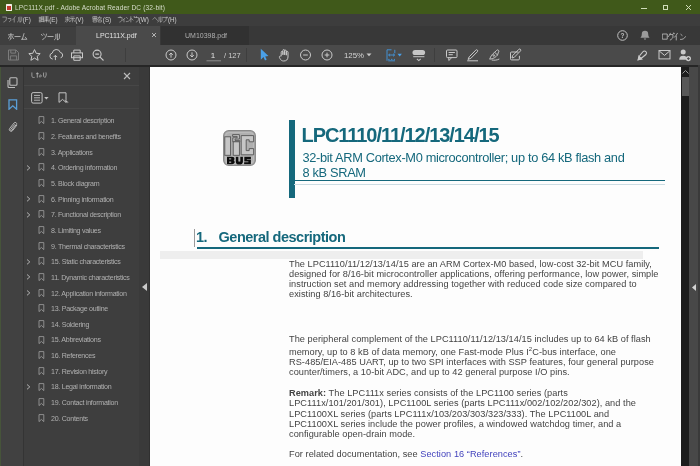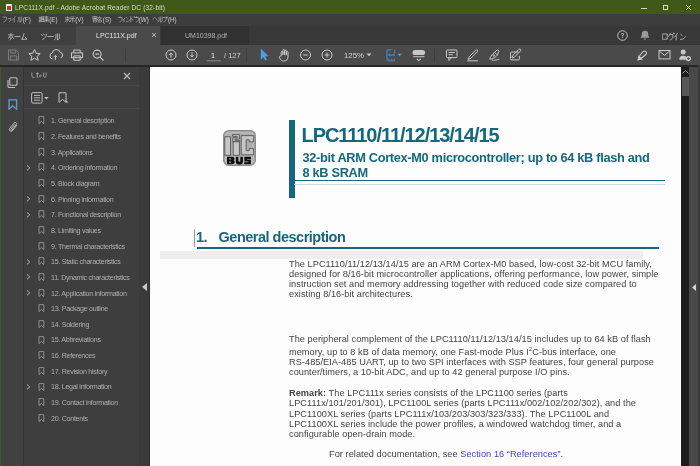--- a/index.html
+++ b/index.html
@@ -373,33 +373,33 @@
         <path d="M21.3,26.8 h6.6 v2.1 h-4.1 v0.6 h4.1 v4.75 h-6.8 v-2.1 h4.3 v-0.65 h-4.1 z"></path>
       </g>
       <g fill="#c6c6c6">
           <rect x="6.1" y="28.4" width="2.1" height="1.0"></rect>
           <rect x="6.1" y="31.6" width="2.1" height="1.1"></rect>
         </g>
     </svg>
 
     <div class="abs" style="left:139.5px;top:120.3px;width:6.5px;height:77.4px;background:#15687c;"></div>
     <div class="abs teal" style="left:152.5px;top:122.8px;font-size:20px;line-height:25px;font-weight:bold;letter-spacing:-1.05px;">LPC1110/11/12/13/14/15</div>
-    <div class="abs teal" style="left:153.5px;top:151.3px;font-size:12.8px;font-weight:bold;line-height:14.4px;letter-spacing:-0.33px;white-space:nowrap;">32-bit ARM Cortex-M0 microcontroller; up to 64 kB flash and<br>8 kB SRAM</div>
+    <div class="abs teal" style="left:153.5px;top:151.3px;font-size:12.8px;font-weight:normal;line-height:14.4px;letter-spacing:-0.33px;white-space:nowrap;">32-bit ARM Cortex-M0 microcontroller; up to 64 kB flash and<br>8 kB SRAM</div>
     <div class="abs" style="left:145px;top:179.7px;width:371px;height:1.3px;background:#15687c;"></div>
     <div class="abs" style="left:145px;top:183.6px;width:371px;height:1px;background:#ccdce3;"></div>
 
     <div class="abs" style="left:45.4px;top:228.9px;width:1px;height:18.2px;background:#9a9a9a;"></div>
     <div class="abs teal" style="left:47px;top:229.5px;font-size:14.5px;line-height:14.5px;font-weight:bold;letter-spacing:-0.5px;">1.<span style="padding-left:11.5px;">General description</span></div>
     <div class="abs" style="left:47.5px;top:247.2px;width:462px;height:1.5px;background:#15687c;"></div>
     <div class="abs" style="left:11px;top:250.5px;width:483px;height:8px;background:#eeeeee;"></div>
 
     <div class="body-p" style="top:258.6px;">The LPC1110/11/12/13/14/15 are an ARM Cortex-M0 based, low-cost 32-bit MCU family,<br>designed for 8/16-bit microcontroller applications, offering performance, low power, simple<br>instruction set and memory addressing together with reduced code size compared to<br>existing 8/16-bit architectures.</div>
     <div class="body-p" style="top:333.6px;">The peripheral complement of the LPC1110/11/12/13/14/15 includes up to 64 kB of flash<br>memory, up to 8 kB of data memory, one Fast-mode Plus I<sup style="font-size:6px;">2</sup>C-bus interface, one<br>RS-485/EIA-485 UART, up to two SPI interfaces with SSP features, four general purpose<br>counter/timers, a 10-bit ADC, and up to 42 general purpose I/O pins.</div>
     <div class="body-p" style="top:388.2px;"><b>Remark:</b> The LPC111x series consists of the LPC1100 series (parts<br>LPC111x/101/201/301), LPC1100L series (parts LPC111x/002/102/202/302), and the<br>LPC1100XL series (parts LPC111x/103/203/303/323/333). The LPC1100L and<br>LPC1100XL series include the power profiles, a windowed watchdog timer, and a<br>configurable open-drain mode.</div>
-    <div class="body-p" style="top:448.6px;margin-left:40px;">For related documentation, see <span style="color:#4343bd;">Section 16 “References”</span>.</div>
+    <div class="body-p" style="top:448.6px;">For related documentation, see <span style="color:#4343bd;">Section 16 “References”</span>.</div>
   </div>
 
   <div class="abs" id="scroll"></div>
   <svg class="abs" style="left:682px;top:69px;" width="7" height="6">
       <path d="M0.5,4.5 L3.5,1.5 L6.5,4.5" stroke="#9a9a9a" stroke-width="1" fill="none"></path>
     </svg>
   <div class="abs" style="left:681.5px;top:77px;width:7px;height:19px;background:#585858;"></div>
   <div class="abs" id="rstrip"></div>
   <svg class="abs" style="left:691px;top:284px;" width="6" height="7">
       <path d="M5,0 L1,3.5 L5,7 Z" fill="#d2d2d2"></path>

